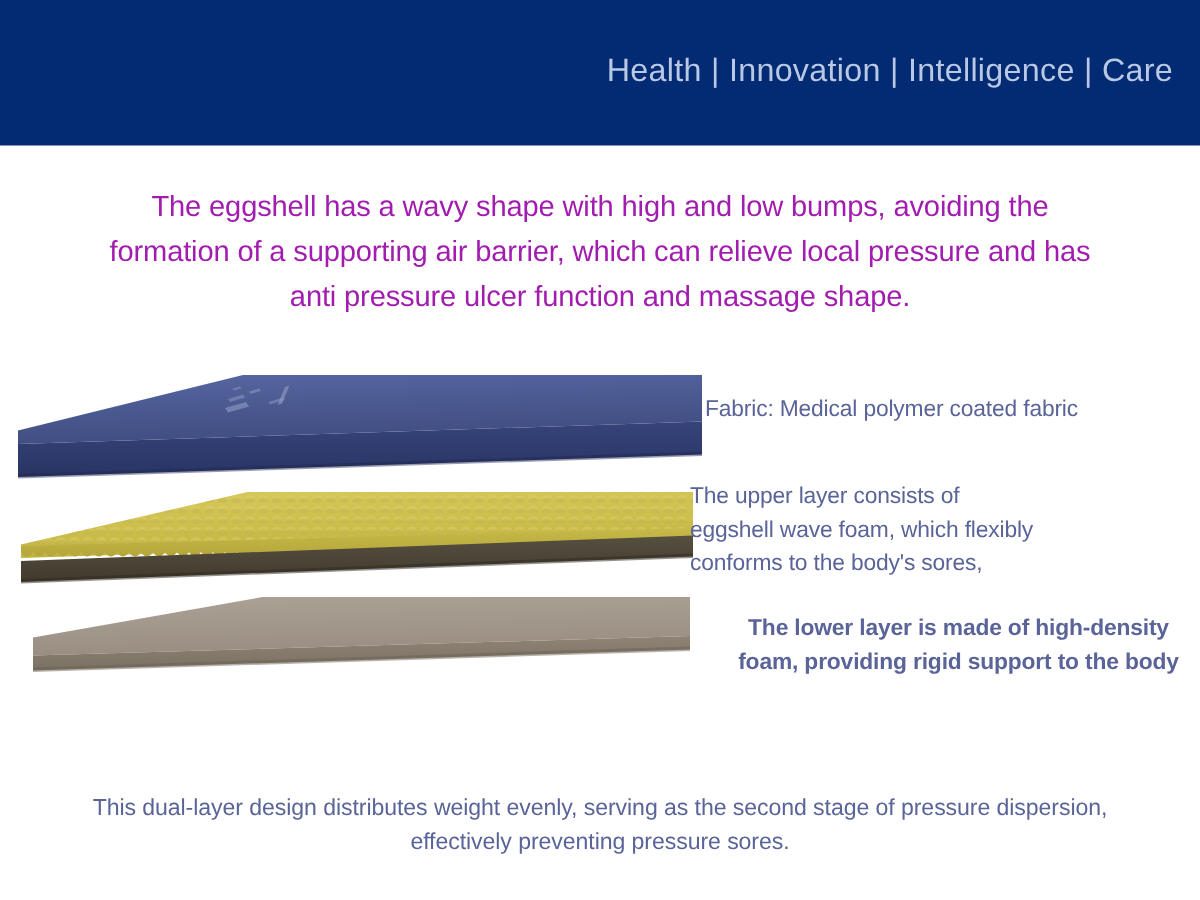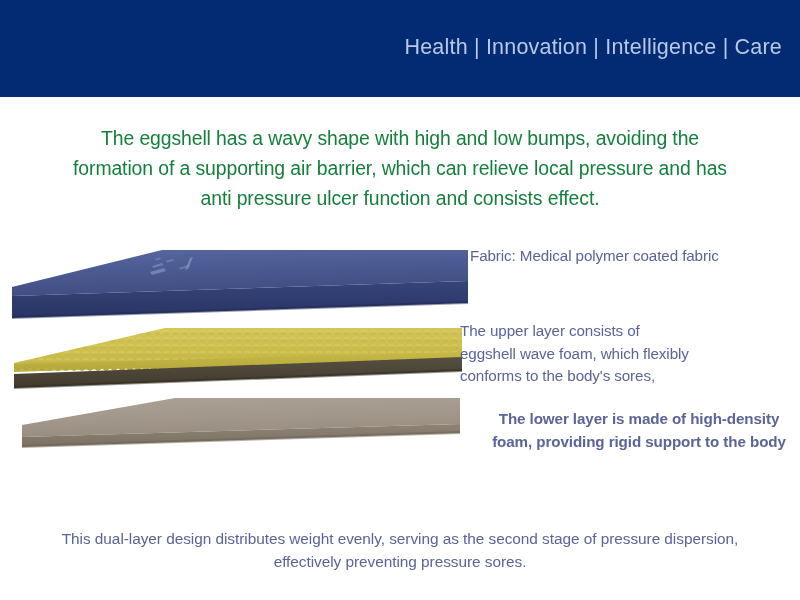--- a/index.html
+++ b/index.html
@@ -44,21 +44,21 @@
 
   
   .intro {
     position: absolute;
     left: 22px;
     top: 123px;
     width: 756px;
     text-align: center;
     font-size: 19.4px;
     line-height: 30px;
-    color: #15803d;
+    color: #a21caf;
     letter-spacing: -0.1px;
   }
 
   
   .diagram {
     position: absolute;
     left: 0;
     top: 0;
     width: 800px;
     height: 600px;
@@ -66,21 +66,21 @@
   }
 
   
   .caption {
     position: absolute;
     color: #5a6498;
     letter-spacing: -0.1px;
   }
   .caption-fabric {
     left: 470px;
-    top: 246px;
+    top: 263px;
     width: 320px;
     font-size: 15.2px;
     line-height: 20px;
     text-align: left;
   }
   .caption-upper {
     left: 460px;
     top: 320px;
     width: 335px;
     font-size: 15.2px;
@@ -118,21 +118,21 @@
 
 <div class="slide">
 
   <div class="header-band">
     <div class="header-title">Health | Innovation | Intelligence | Care</div>
   </div>
 
   <div class="intro">
     <span class="line">The eggshell has a wavy shape with high and low bumps, avoiding the</span>
     <span class="line">formation of a supporting air barrier, which can relieve local pressure and has</span>
-    <span class="line">anti pressure ulcer function and consists effect.</span>
+    <span class="line">anti pressure ulcer function and massage shape.</span>
   </div>
 
   <svg class="diagram" viewBox="0 0 800 600">
     <defs>
       <linearGradient id="blueTop" x1="0" y1="0" x2="0.25" y2="1">
         <stop offset="0%" stop-color="#5767a0"></stop>
         <stop offset="55%" stop-color="#4a5890"></stop>
         <stop offset="100%" stop-color="#3f4d81"></stop>
       </linearGradient>
       <linearGradient id="blueSide" x1="0" y1="0" x2="0" y2="1">

